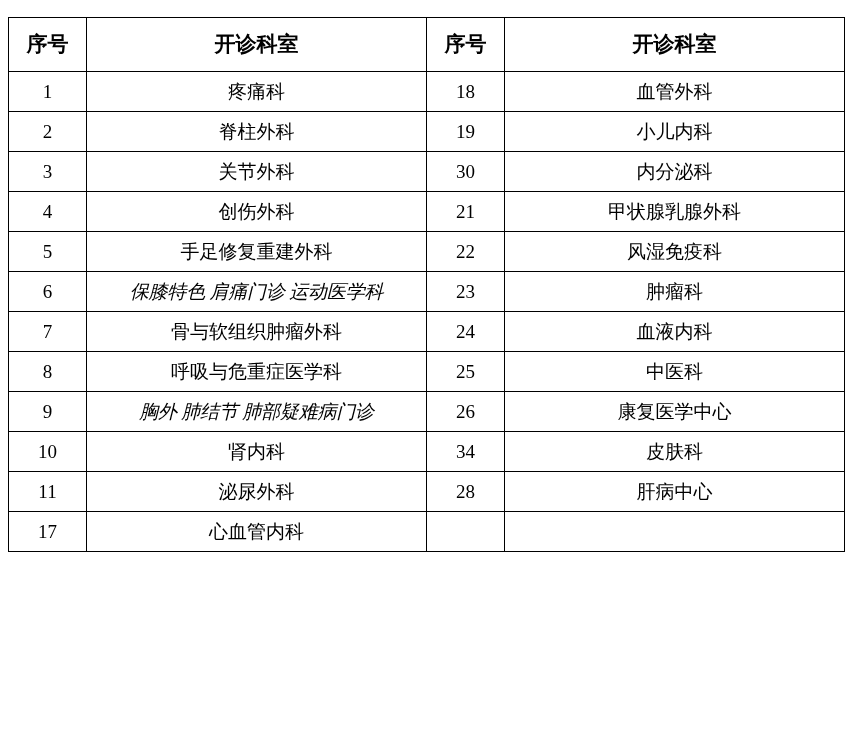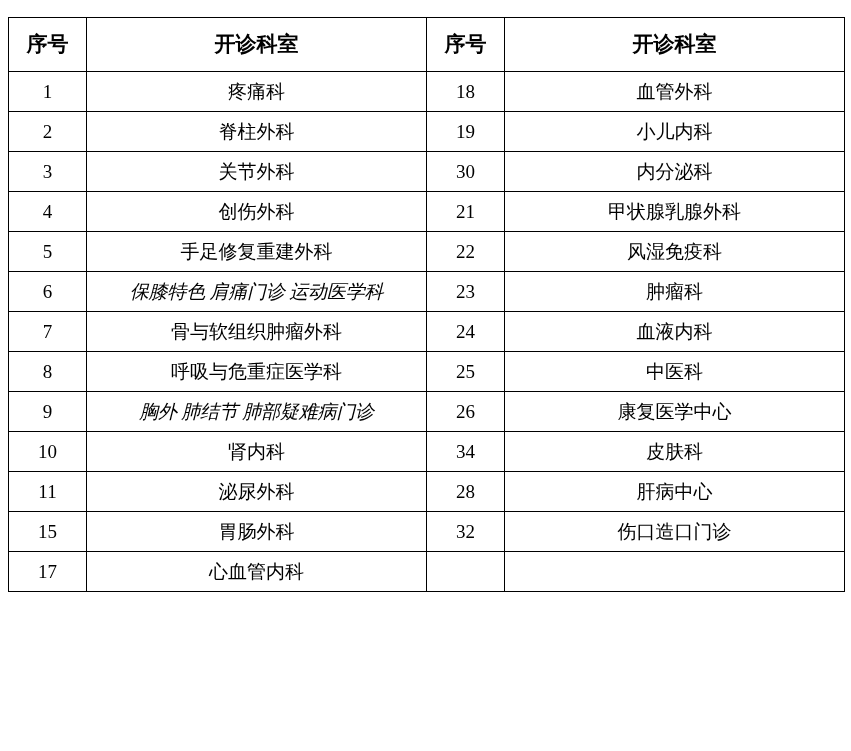--- a/index.html
+++ b/index.html
@@ -129,26 +129,20 @@
         <td>34</td>
         <td>皮肤科</td>
       </tr>
       <tr>
         <td>11</td>
         <td>泌尿外科</td>
         <td>28</td>
         <td>肝病中心</td>
       </tr>
       <tr>
-        <td>15</td>
-        <td>胃肠外科</td>
-        <td>32</td>
-        <td>伤口造口门诊</td>
-      </tr>
-      <tr>
         <td>17</td>
         <td>心血管内科</td>
         <td class="empty-cell"></td>
         <td class="empty-cell"></td>
       </tr>
     </tbody>
   </table>
 </div>
 
 </body></html>

